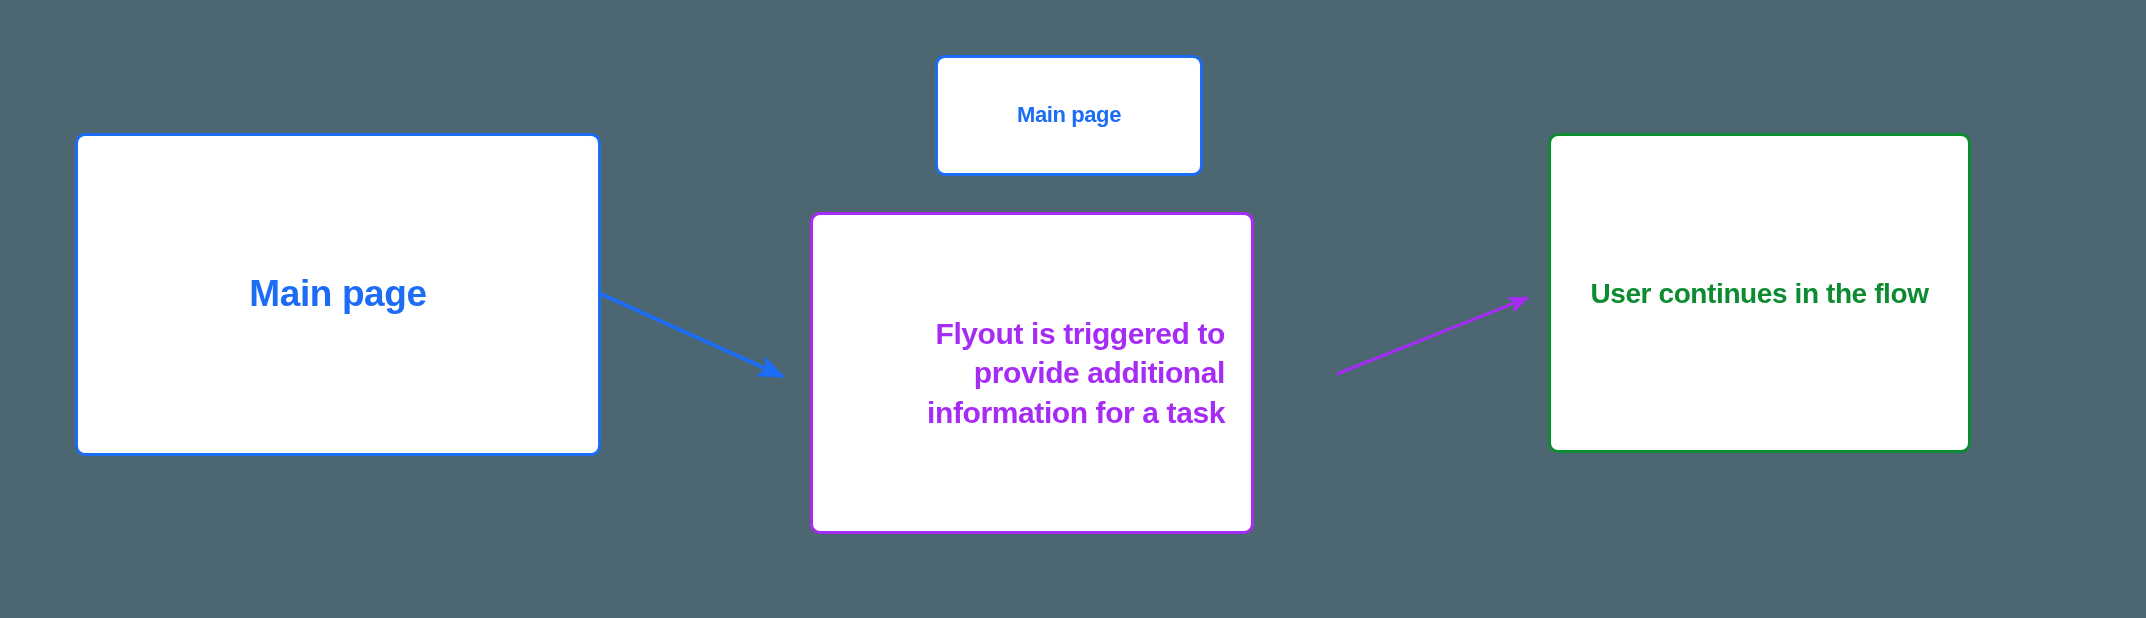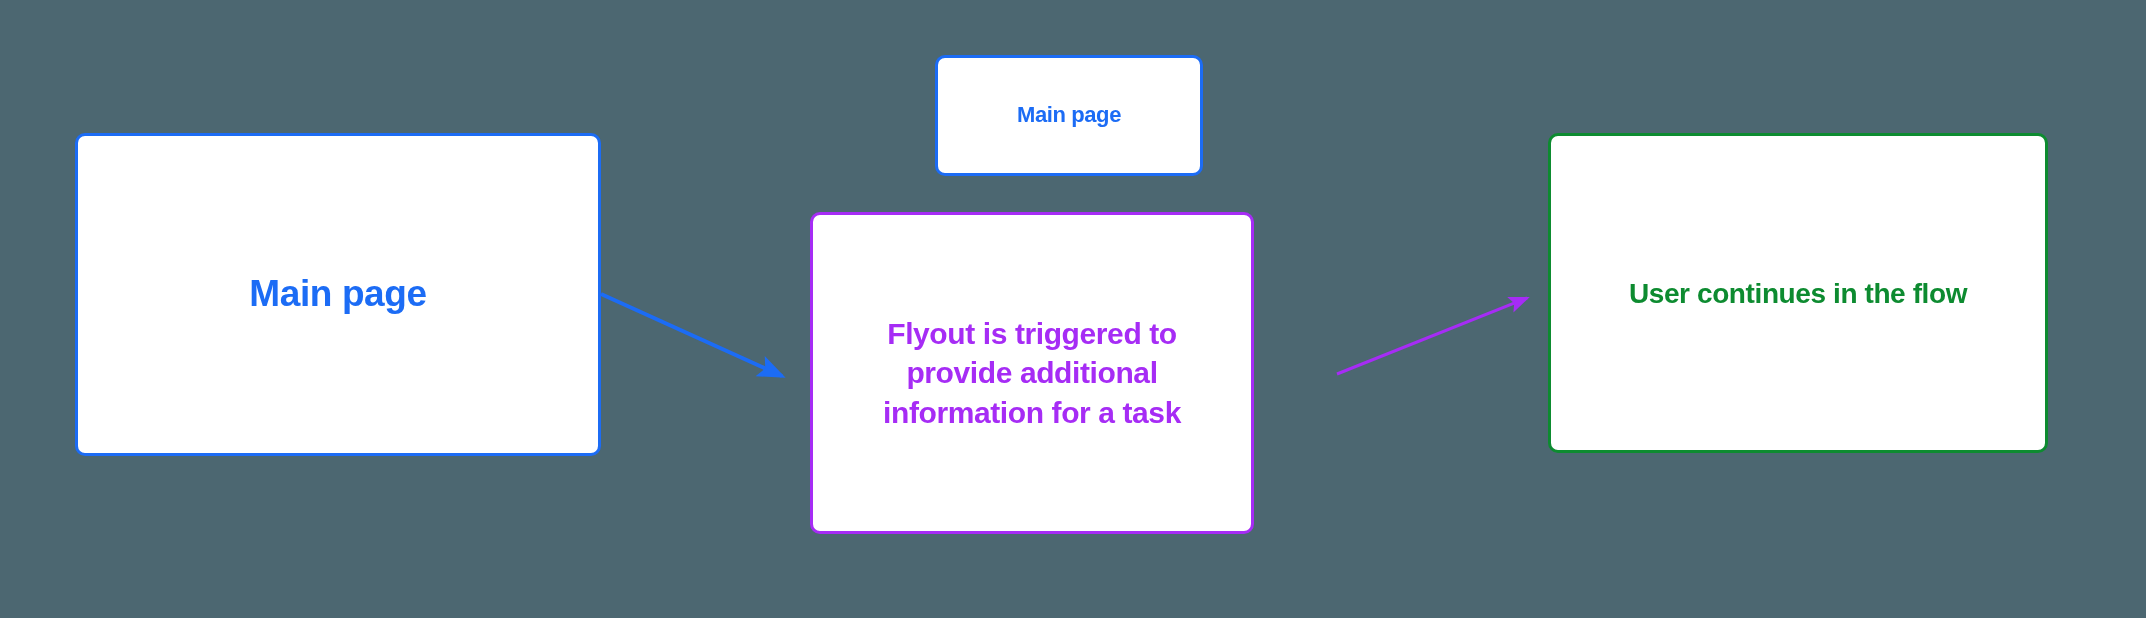--- a/index.html
+++ b/index.html
@@ -16,21 +16,21 @@
     font-family: "Liberation Sans", sans-serif;
   }
   .node {
     position: absolute;
     box-sizing: border-box;
     background: #ffffff;
     border-radius: 10px;
     display: flex;
     align-items: center;
     justify-content: center;
-    text-align: center;
+    text-align: right;
     font-weight: bold;
     letter-spacing: -0.4px;
   }
 
   
   #node-main-page-large {
     left: 75px;
     top: 133px;
     width: 526px;
     height: 323px;
@@ -62,21 +62,21 @@
     color: #a62cf5;
     font-size: 30px;
     line-height: 1.32;
     padding: 0 26px;
   }
 
   
   #node-user-continues {
     left: 1548px;
     top: 133px;
-    width: 500px;
+    width: 423px;
     height: 320px;
     border: 3px solid #0d8b30;
     color: #0d8b30;
     font-size: 28px;
     line-height: 1.25;
     padding: 0 28px;
   }
 
   .connector {
     position: absolute;

